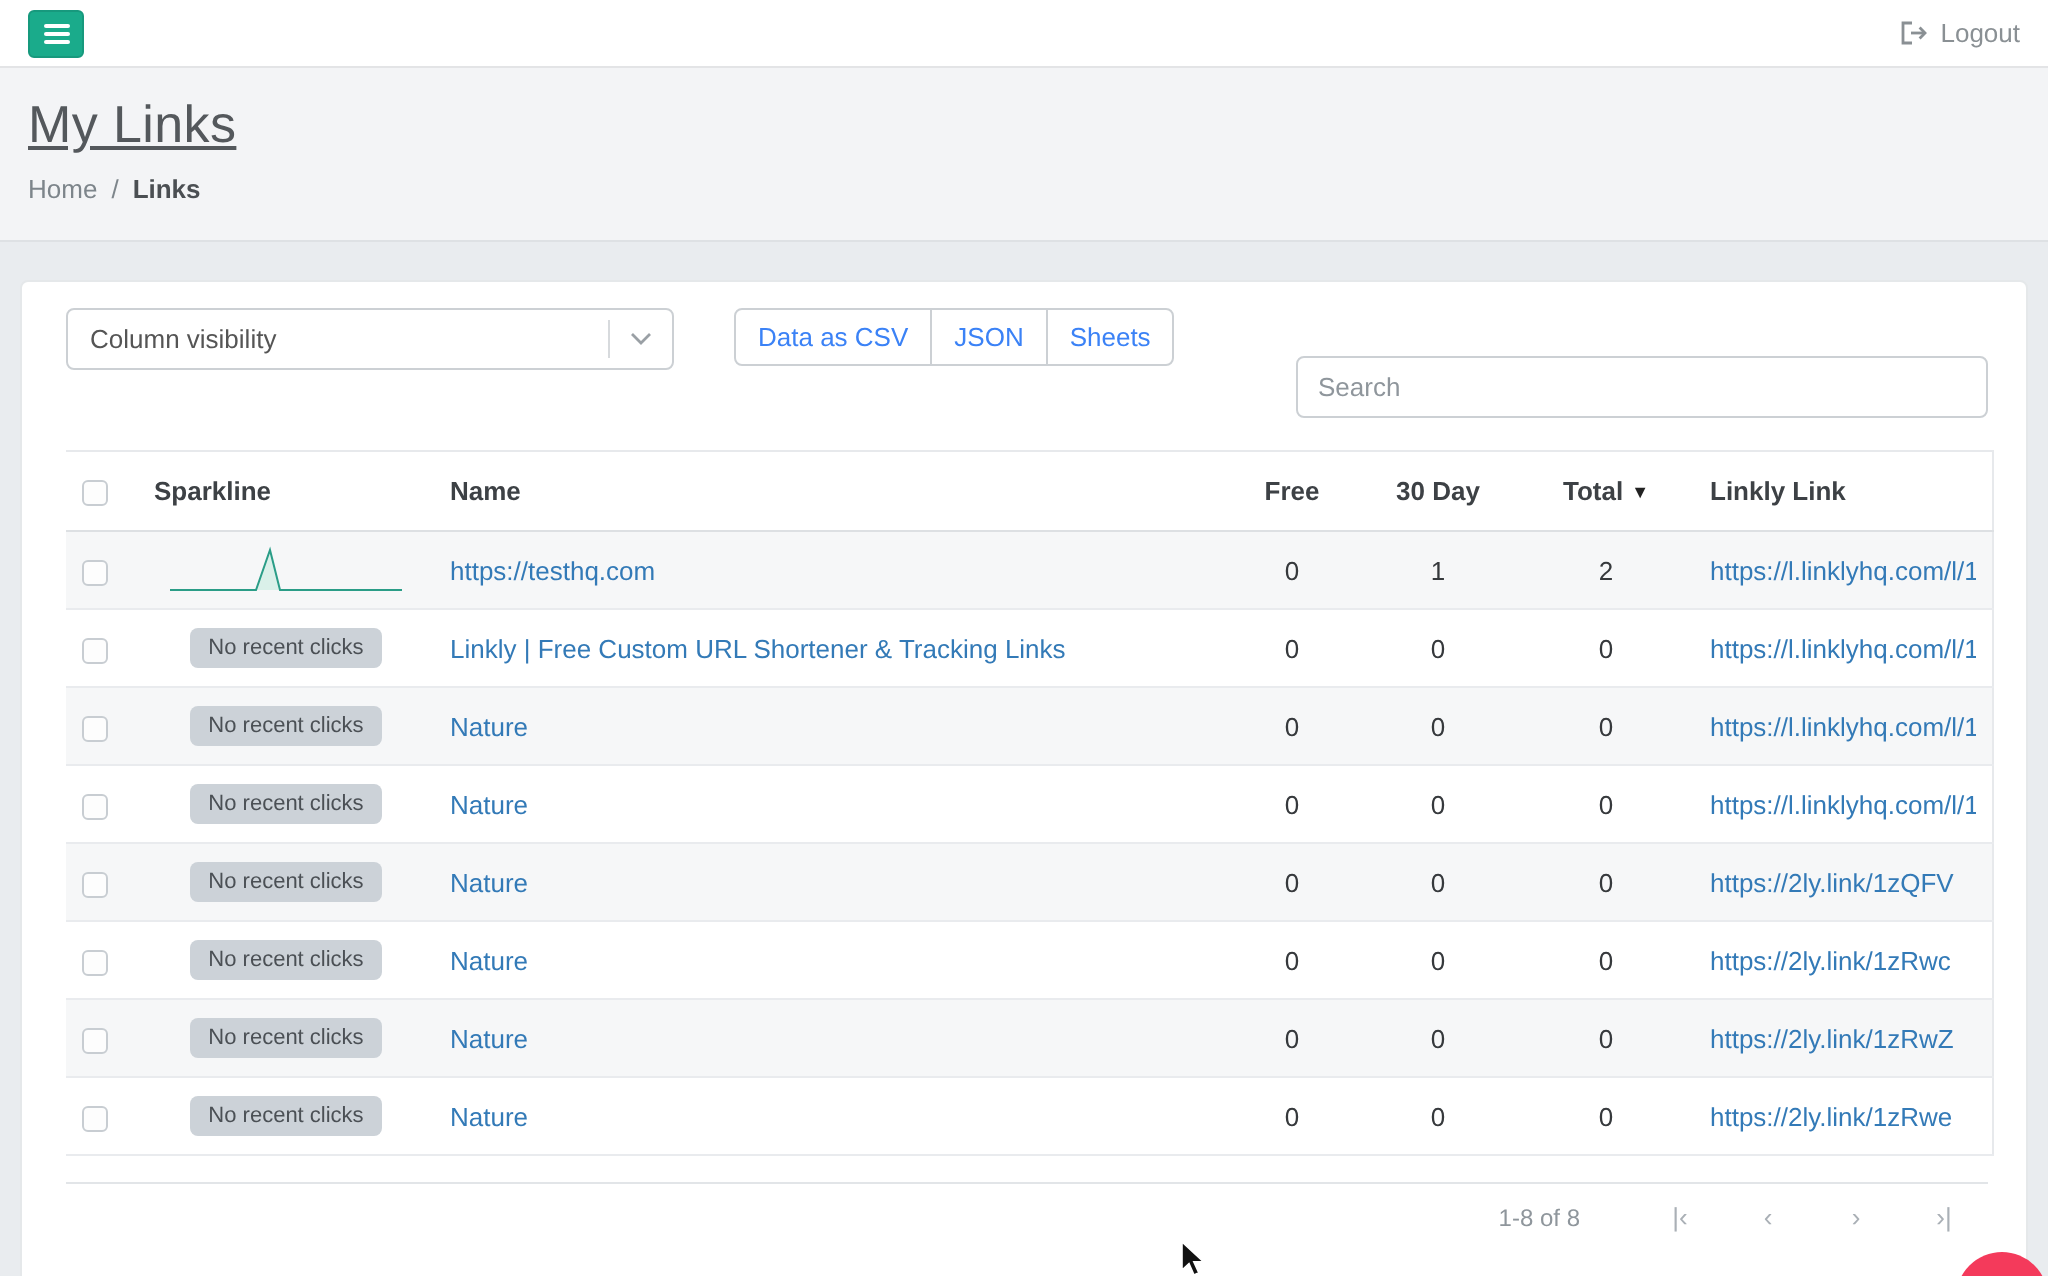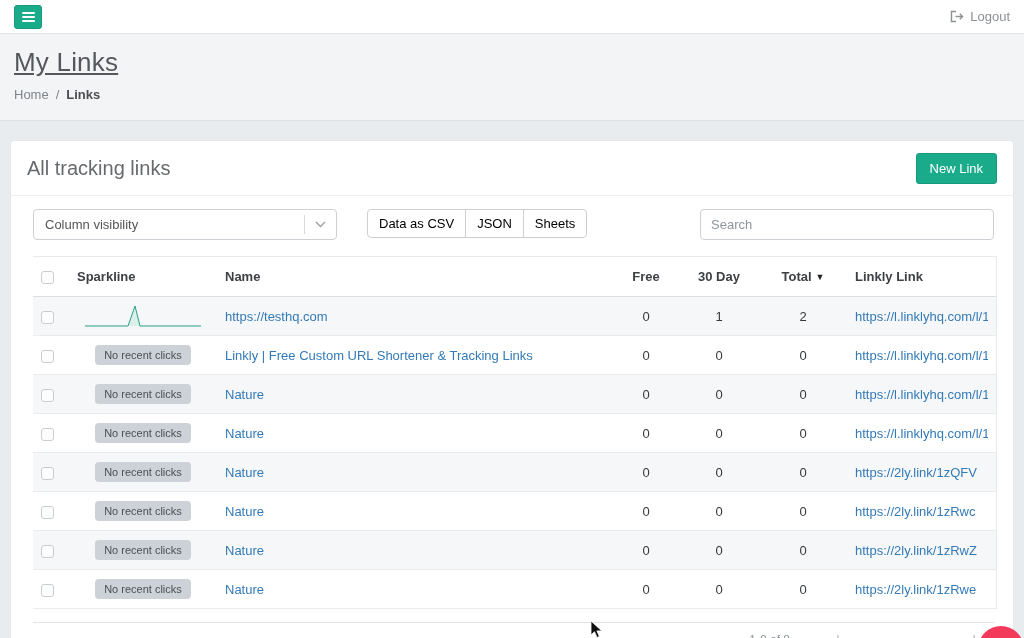--- a/index.html
+++ b/index.html
@@ -47,29 +47,30 @@
   .toolbar { display:flex; align-items:flex-start; padding:13px 19px 0 22px; }
   .colvis-select {
     width:304px; height:31px; border:1px solid #ccd0d4; border-radius:4px;
     background:#fff; display:flex; align-items:center; font-size:13px; color:#555;
     cursor:pointer;
   }
   .colvis-label { padding-left:11px; flex:1; }
   .colvis-caret { width:32px; height:19px; border-left:1px solid #d7dadd; display:flex; align-items:center; justify-content:center; }
   .export-group { display:flex; margin-left:30px; }
   .export-btn {
-    background:#fff; border:1px solid #ccd0d4; color:#000000; font-size:13px;
+    background:#fff; border:1px solid #ccd0d4; color:#3b82f6; font-size:13px;
     padding:6px 11px; font-family:inherit; cursor:pointer; margin-left:-1px;
   }
   .export-btn:first-child { border-radius:4px 0 0 4px; margin-left:0; }
   .export-btn:last-child { border-radius:0 4px 4px 0; }
   .search-input {
-    margin-left:auto; width:294px; height:31px; border:1px solid #ccd0d4;
+    margin-left:auto; width:346px; height:31px; border:1px solid #ccd0d4;
     border-radius:4px; padding:0 10px; font-size:13px; font-family:inherit; color:#444;
     background:#fff;
+    margin-top:24px;
   }
   .search-input::placeholder { color:#8f969c; }
   
   .links-table {
     margin:16px 19px 0 22px; width:963px; border-collapse:collapse;
     border-top:1px solid #e7e9ec; border-right:1px solid #e7e9ec;
     table-layout:fixed; font-size:13px;
   }
   .links-table th {
     font-weight:700; color:#3d4145; text-align:left; padding:12px 8px;
@@ -136,24 +137,20 @@
   <div class="page-title">My Links</div>
   <div class="breadcrumb">
     <span>Home</span>
     <span>/</span>
     <span class="crumb-current">Links</span>
   </div>
 </div>
 
 <div class="content">
   <div class="panel">
-    <div class="panel-header">
-      <span class="panel-title">All tracking links</span>
-      <button class="new-link-btn">New Link</button>
-    </div>
 
     <div class="toolbar">
       <div class="colvis-select">
         <span class="colvis-label">Column visibility</span>
         <span class="colvis-caret">
           <svg width="11" height="7" viewBox="0 0 11 7">
               <path d="M1 1 L5.5 5.5 L10 1" fill="none" stroke="#9aa0a5" stroke-width="1.4"></path>
             </svg>
         </span>
       </div>

